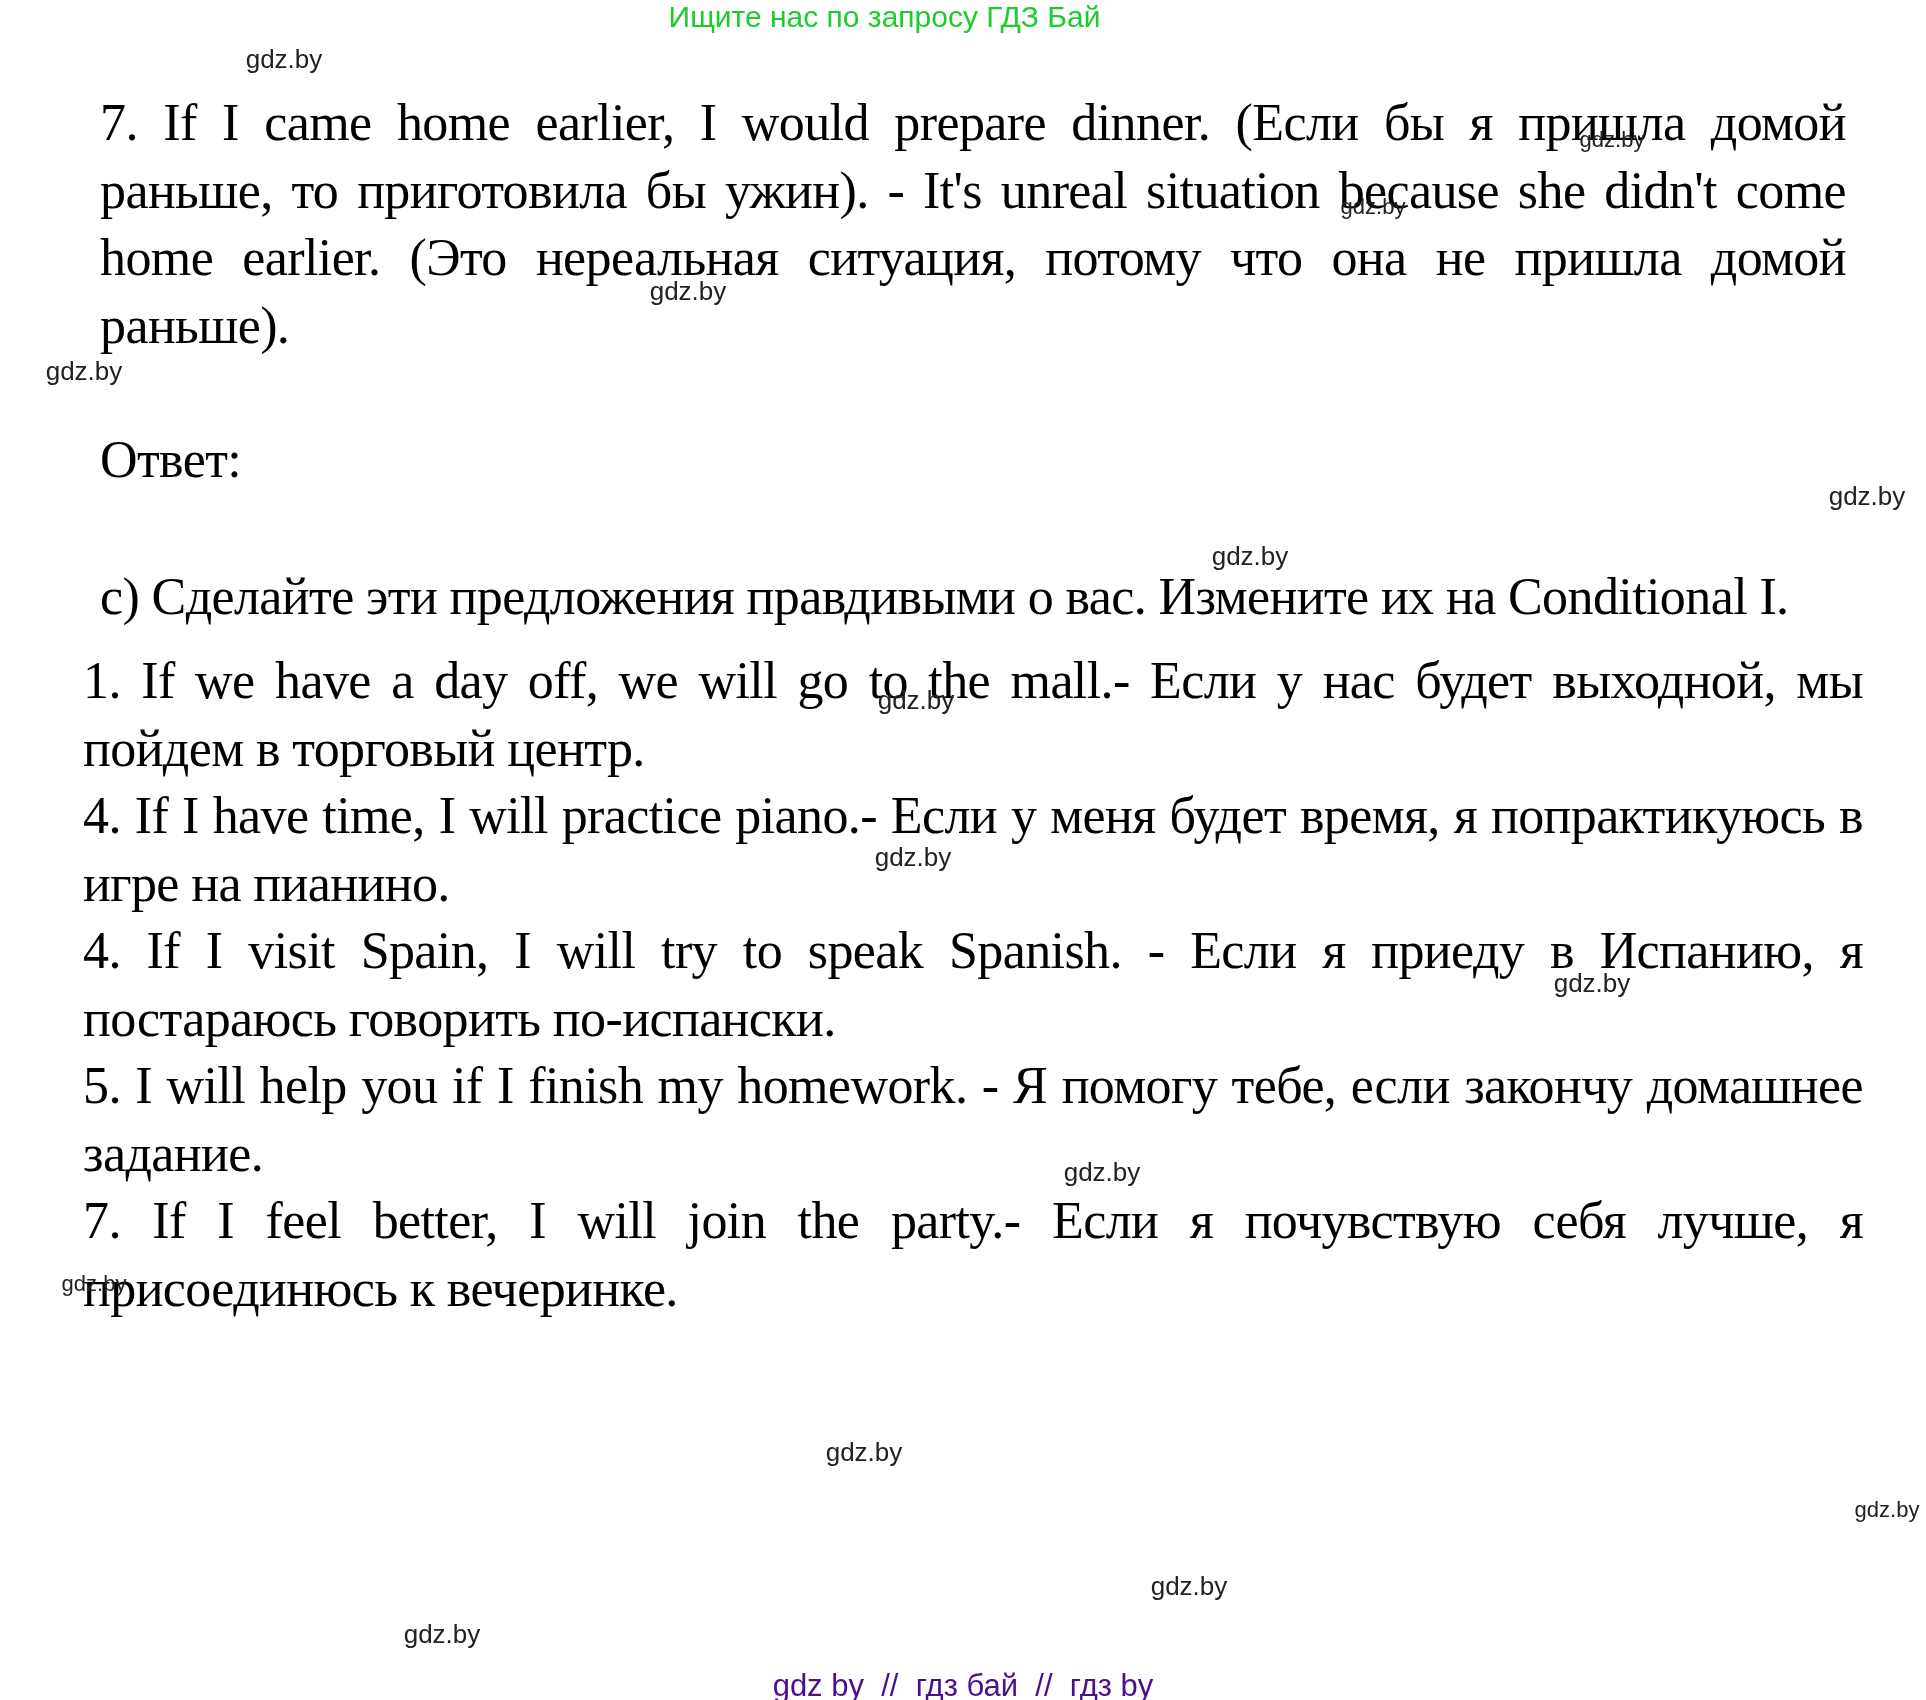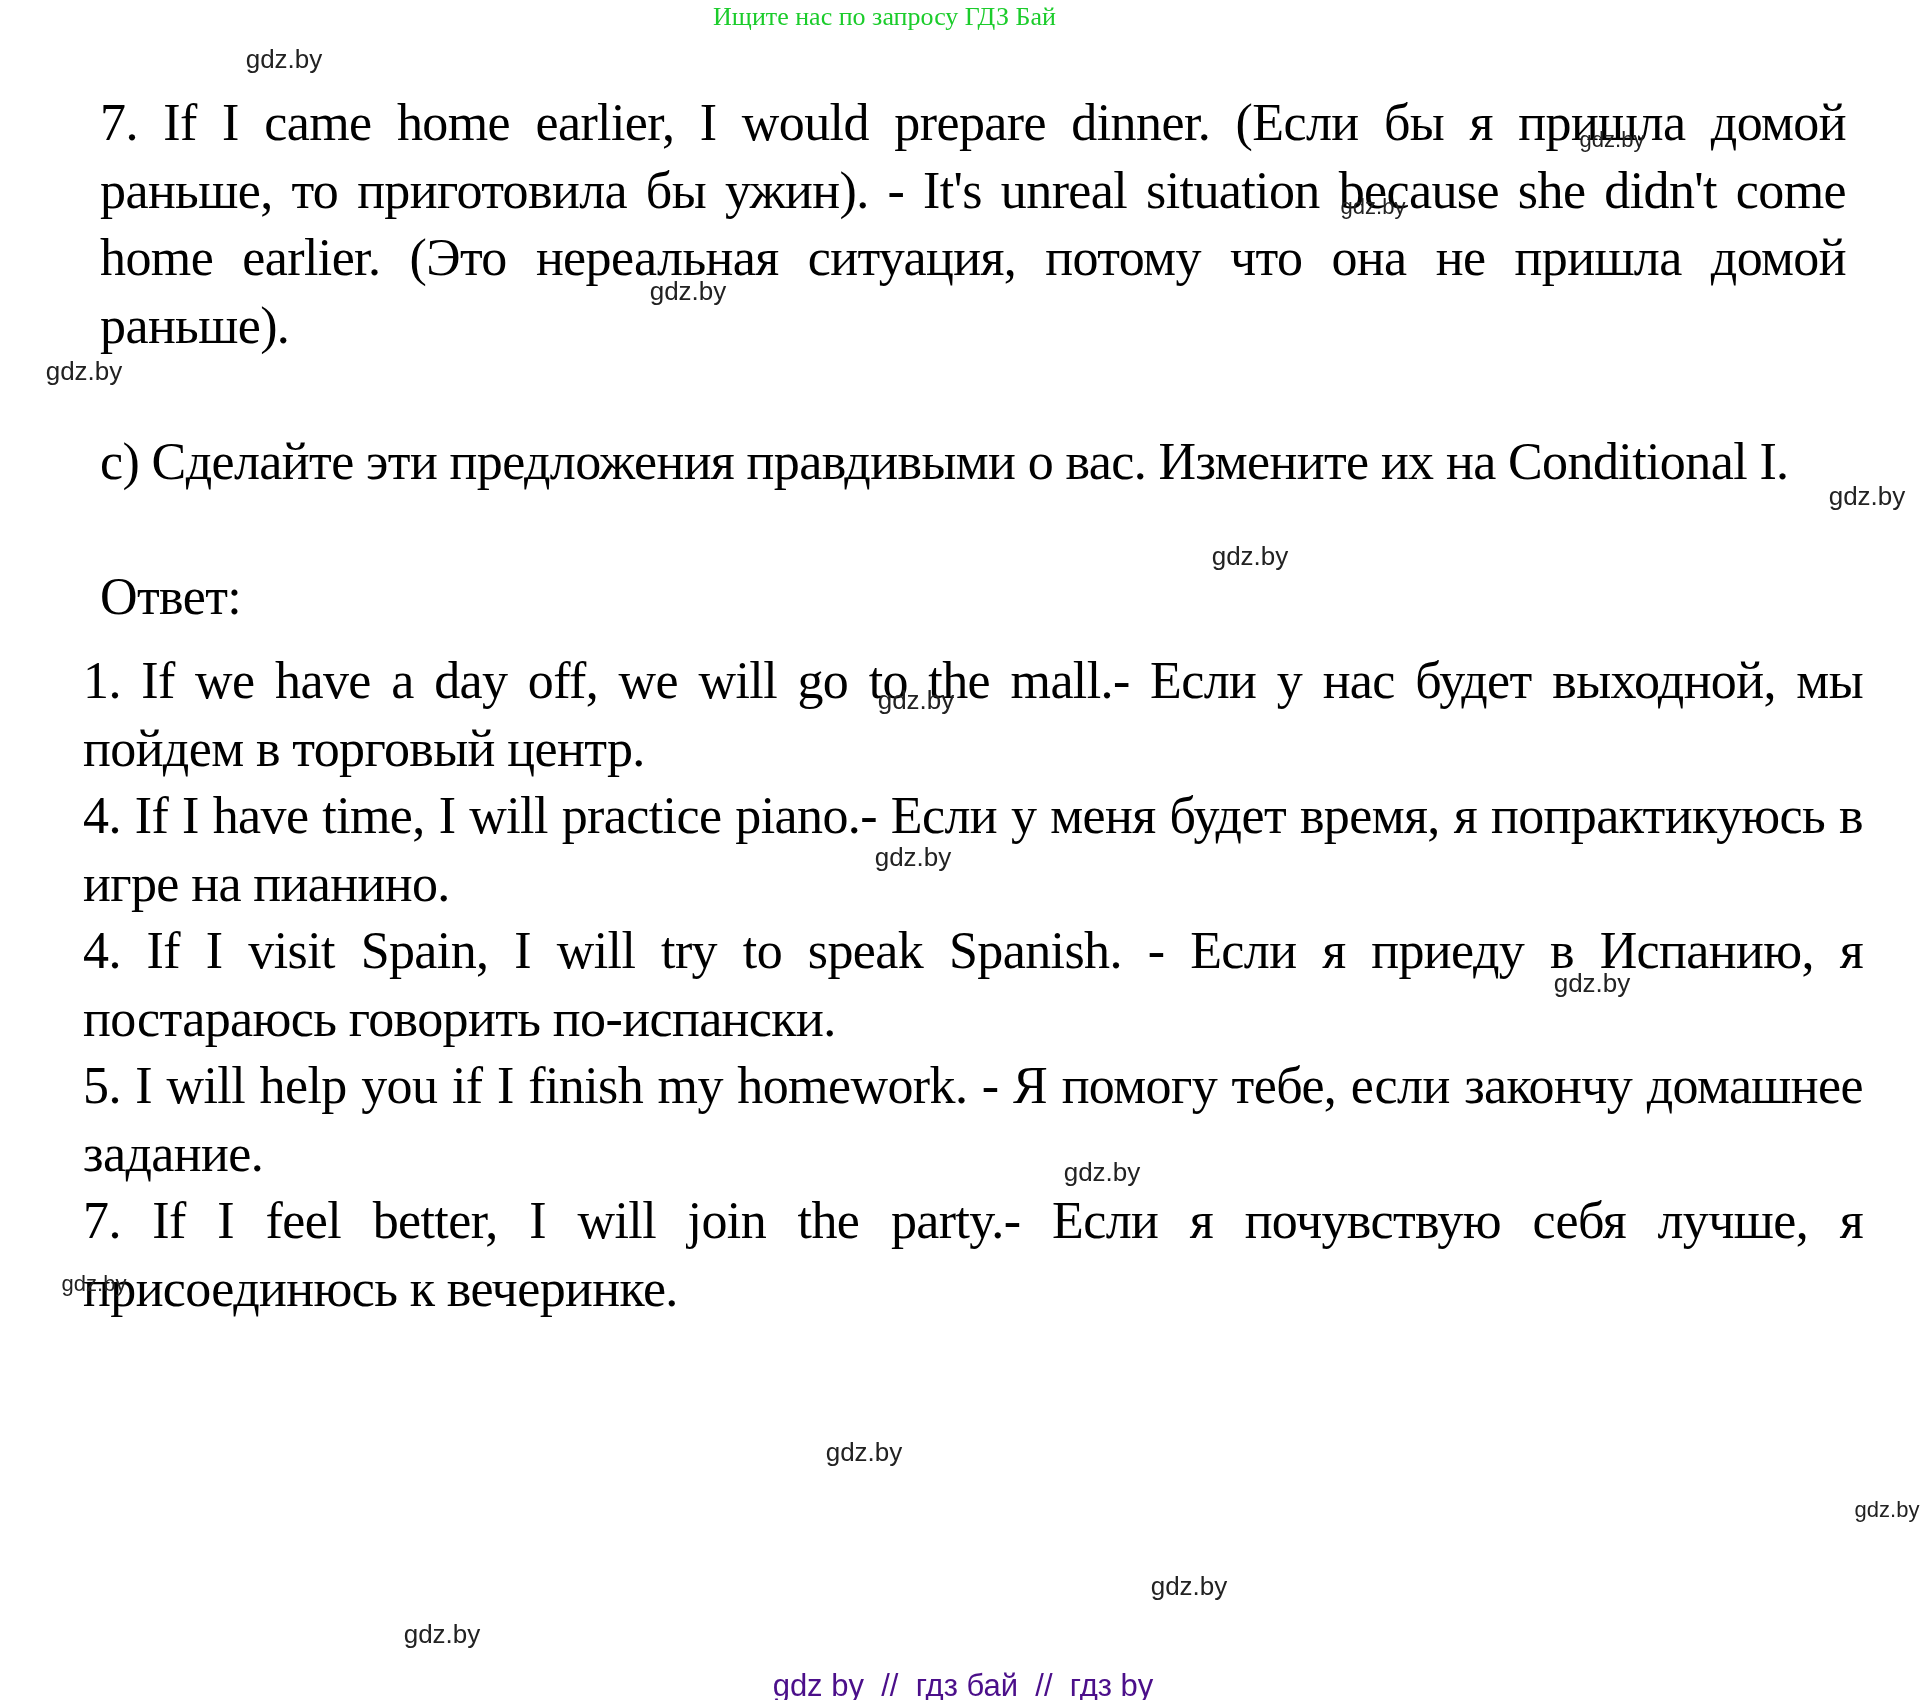--- a/index.html
+++ b/index.html
@@ -1,20 +1,20 @@
 <!DOCTYPE html>
 <html><head>
 <meta charset="utf-8">
 <style>
   html, body { margin: 0; padding: 0; background: #ffffff; }
   body { width: 1926px; height: 1700px; position: relative; overflow: hidden; }
   .header {
     position: absolute; left: 0; top: 0; width: 1769px; height: 36px;
-    text-align: center; font-family: Liberation Serif, serif;
-    font-size: 26px; line-height: 34px; color: #1bcc2b;
+    text-align: center; font-family: Liberation Sans, sans-serif;
+    font-size: 30px; line-height: 34px; color: #1bcc2b;
   }
   .doc {
     position: absolute; left: 83px; top: 72px; width: 1780px;
     font-family: "Liberation Serif", serif; font-size: 52px; line-height: 67.5px;
     color: #000000; letter-spacing: -0.6px;
   }
   .para { margin: 17px; text-align: justify; }
   .task { margin-top: 69px; }
   .answer-label { margin-top: 67px; }
   .answers { }
@@ -31,22 +31,22 @@
     color: #4b0f8a; white-space: pre;
   }
 </style>
 </head>
 <body>
 
 <div class="header">Ищите нас по запросу ГДЗ Бай</div>
 
 <div class="doc">
   <p class="para">7. If I came home earlier, I would prepare dinner. (Если бы я пришла домой раньше, то приготовила бы ужин). - It's unreal situation because she didn't come home earlier. (Это нереальная ситуация, потому что она не пришла домой раньше).</p>
+  <p class="para answer-label">Ответ:</p>
   <p class="para task">c) Сделайте эти предложения правдивыми о вас. Измените их на Conditional I.</p>
-  <p class="para answer-label">Ответ:</p>
   <div class="answers">
     <p class="para">1. If we have a day off, we will go to the mall.- Если у нас будет выходной, мы пойдем в торговый центр.</p>
     <p class="para">4. If I have time, I will practice piano.- Если у меня будет время, я попрактикуюсь в игре на пианино.</p>
     <p class="para">4. If I visit Spain, I will try to speak Spanish. - Если я приеду в Испанию, я постараюсь говорить по-испански.</p>
     <p class="para">5. I will help you if I finish my homework. - Я помогу тебе, если закончу домашнее задание.</p>
     <p class="para">7. If I feel better, I will join the party.- Если я почувствую себя лучше, я присоединюсь к вечеринке.</p>
   </div>
 </div>
 
 <div id="watermarks">

